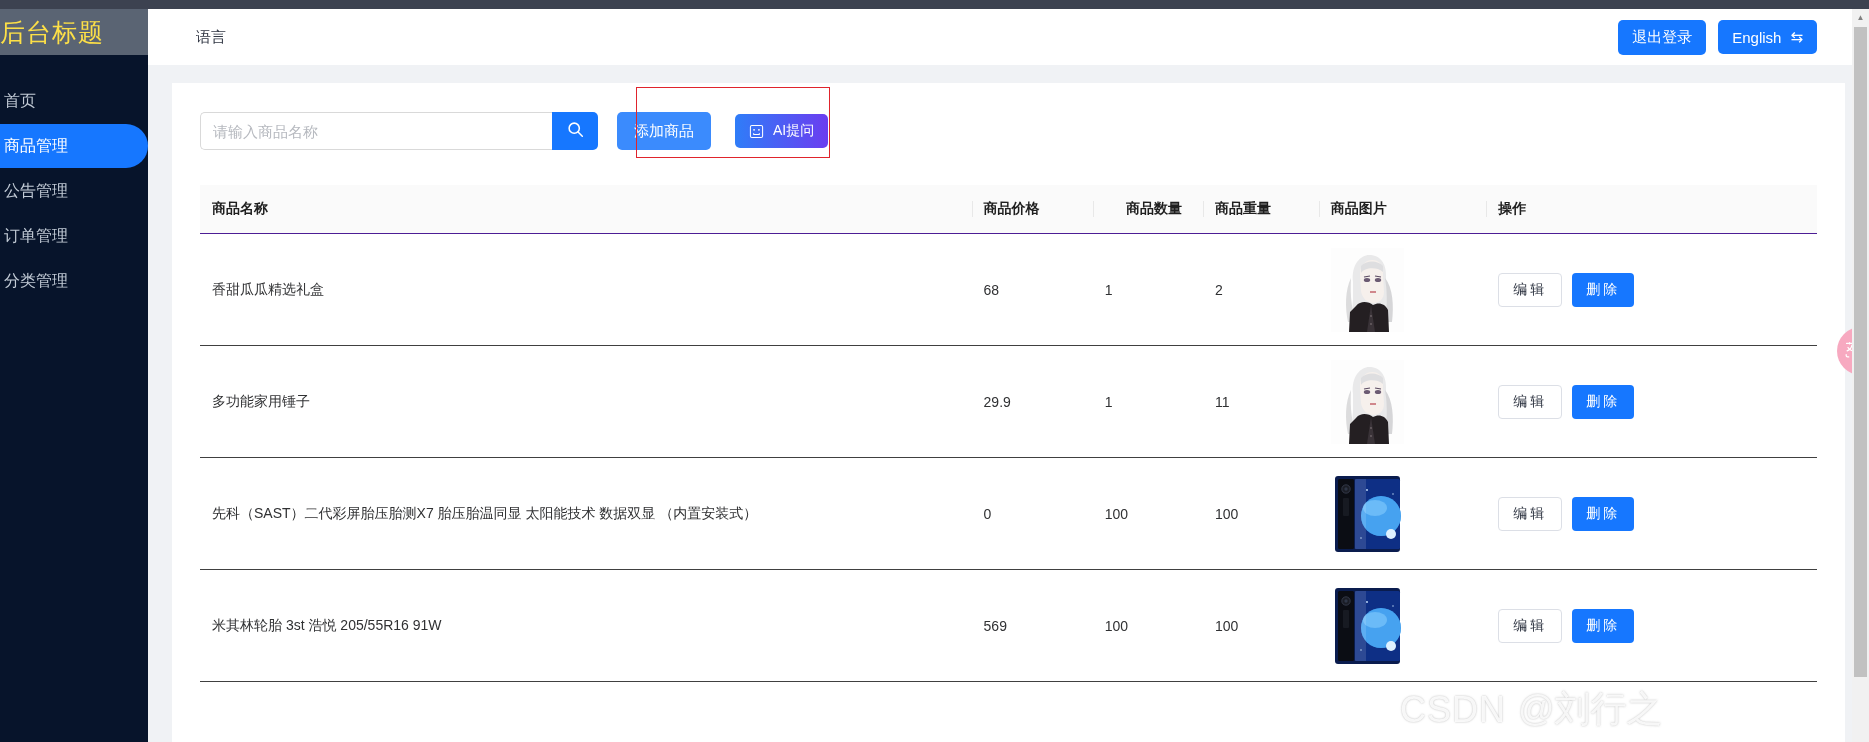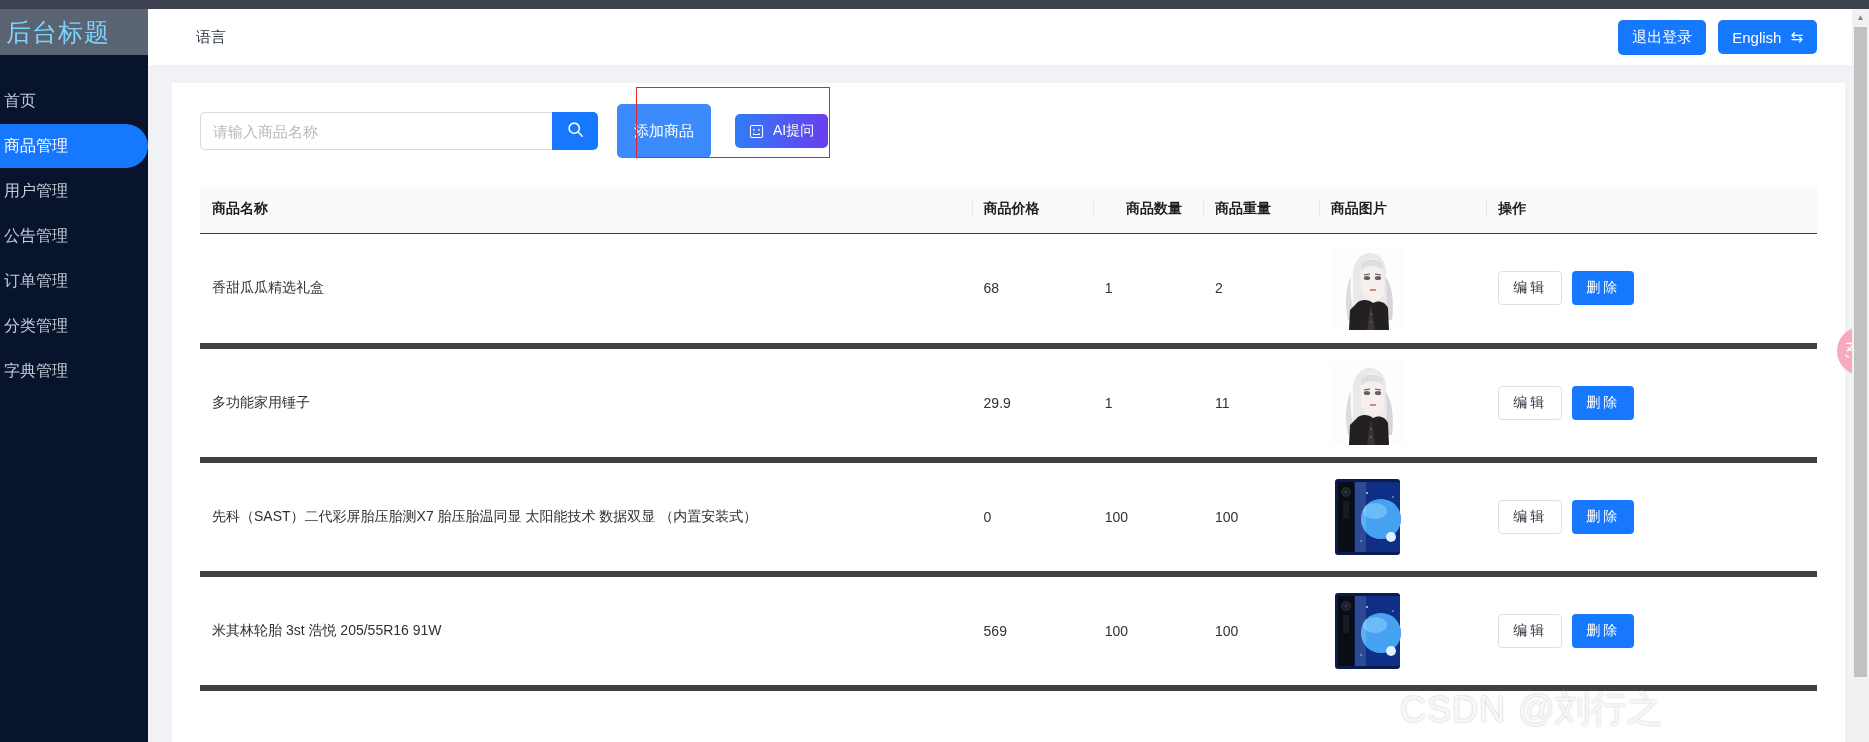--- a/index.html
+++ b/index.html
@@ -19,22 +19,21 @@
 
   
   .sidebar {
     position: absolute; top: 9px; left: 0; width: 148px; height: 733px;
     background: #07142b;
   }
   .brand {
     width: 148px; height: 46px;
     background: #5a6473;
     display: flex; align-items: center;
-    padding-left: 6px;
-    color: #7dd3fc;
+    color: #fde047;
     font-size: 25px;
     letter-spacing: 1px;
   }
   .nav { margin-top: 24px; }
   .nav-item {
     height: 44px;
     display: flex; align-items: center;
     padding-left: 4px;
     color: #c2cbd6;
     font-size: 16px;
@@ -114,21 +113,21 @@
     width: 46px; height: 38px;
     background: #1677ff;
     border: none;
     border-radius: 0 5px 5px 0;
     color: #fff;
     display: flex; align-items: center; justify-content: center;
     cursor: pointer;
   }
   .btn-add {
     margin-left: 19px;
-    height: 54px;
+    height: 38px;
     background: #3b8bfd;
     color: #fff;
     border: none;
     border-radius: 5px;
     font-size: 15px;
     padding: 0 17px;
     cursor: pointer;
     font-family: inherit;
     text-align: center;
   }
@@ -168,21 +167,21 @@
   }
   thead th:not(:first-child)::before {
     content: "";
     position: absolute; left: 0; top: 50%; transform: translateY(-50%);
     width: 1px; height: 16px; background: #e8e8e8;
   }
   tbody td {
     font-size: 14px;
     color: #303133;
     padding: 12px 0 12px 12px;
-    border-bottom: 6px solid #404040;
+    border-bottom: 1px solid #404040;
     height: 112px;
     vertical-align: middle;
   }
   thead tr { border-bottom: 1px solid #4c1d95; }
   .col-name  { width: 700px; }
   .col-price { width: 110px; }
   .col-qty   { width: 100px; text-align: center; }
   .col-weight{ width: 105px; }
   .col-img   { width: 152px; }
   .col-ops   { width: 300px; }
@@ -278,33 +277,27 @@
   <aside class="sidebar">
     <div class="brand">后台标题</div>
     <nav class="nav">
       <div class="nav-item">
         <span>首页</span>
       </div>
       <div class="nav-item active">
         <span>商品管理</span>
       </div>
       <div class="nav-item">
-        <span>用户管理</span>
-      </div>
-      <div class="nav-item">
         <span>公告管理</span>
       </div>
       <div class="nav-item">
         <span>订单管理</span>
       </div>
       <div class="nav-item">
         <span>分类管理</span>
-      </div>
-      <div class="nav-item">
-        <span>字典管理</span>
       </div>
     </nav>
   </aside>
 
   <header class="header">
     <div class="header-title">语言</div>
     <div class="header-actions">
       <button class="btn-blue">退出登录</button>
       <button class="btn-blue btn-lang">
         <span>English</span>

